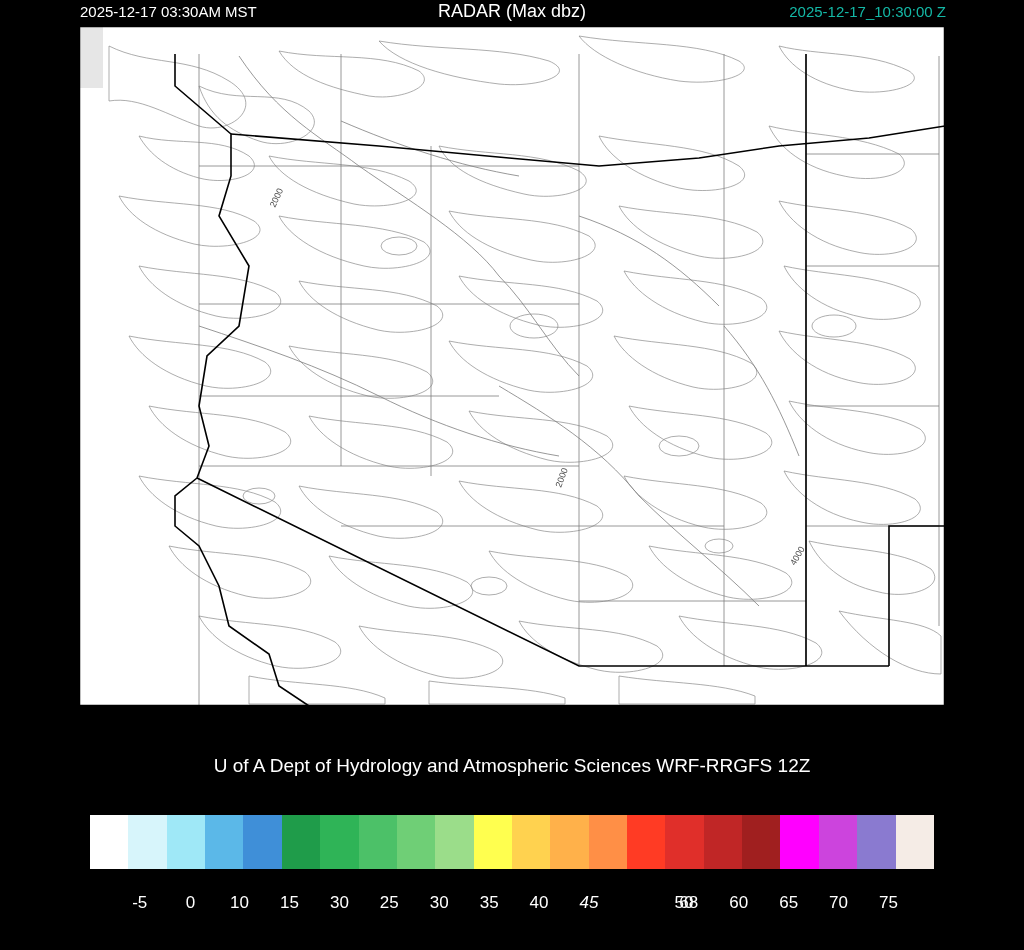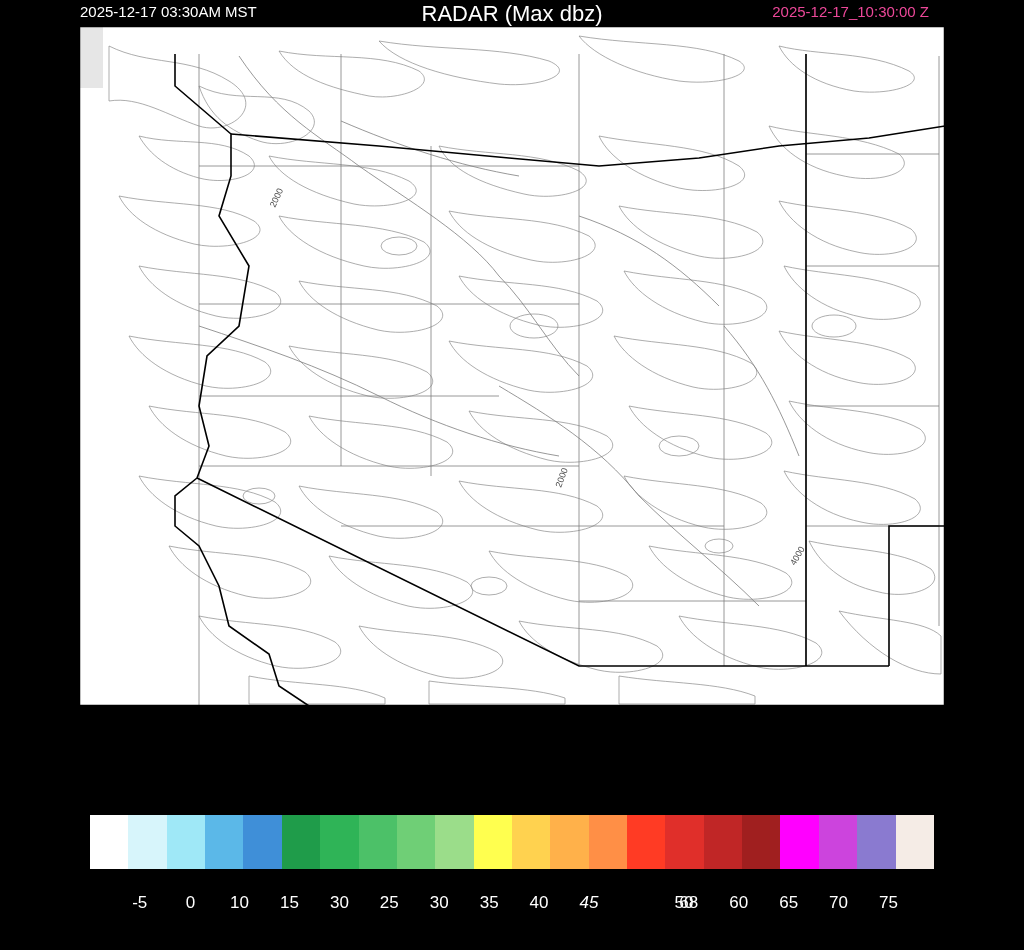--- a/index.html
+++ b/index.html
@@ -1,22 +1,22 @@
 <!DOCTYPE html>
 <html><head>
 <meta charset="utf-8">
 <style>
   html,body{margin:0;padding:0;background:#000;}
   body{width:1024px;height:950px;overflow:hidden;font-family:"Liberation Sans",sans-serif;color:#fff;}
   .wrap{position:relative;width:1024px;height:950px;}
 
   .hdr{position:absolute;top:0;left:0;width:1024px;height:42px;border-radius:6px;}
   .hdr-left{position:absolute;left:80px;top:3px;font-size:15px;color:#fff;}
-  .hdr-center{position:absolute;left:0;top:1px;width:1024px;text-align:center;font-size:22px;color:#fff;}
-  .hdr-right{position:absolute;right:95px;top:3px;font-size:15px;color:#ec4899;}
+  .hdr-center{position:absolute;left:0;top:1px;width:1024px;text-align:center;font-size:18px;color:#fff;}
+  .hdr-right{position:absolute;right:78px;top:3px;font-size:15px;color:#14b8a6;}
 
   .map{position:absolute;left:79px;top:26px;width:866px;height:680px;background:#ffffff;overflow:hidden;}
   .map svg{display:block;}
 
   .caption{position:absolute;left:0;top:755px;width:1024px;text-align:center;font-size:19px;color:#fff;}
 
   .cbar{position:absolute;left:89px;top:814px;width:846px;height:56px;display:flex;border:1px solid #000;box-sizing:border-box;}
   .cbar .sw{flex:1 1 0;height:100%;}
 
   .ticks{position:absolute;left:89px;top:893px;width:846px;height:24px;}
@@ -137,20 +137,21 @@
       <g fill="#4a4a4a" font-size="9" font-family="Liberation Sans, sans-serif">
         <text x="196" y="182" transform="rotate(-65 196 182)">2000</text>
         <text x="482" y="462" transform="rotate(-70 482 462)">2000</text>
         <text x="716" y="540" transform="rotate(-60 716 540)">4000</text>
       </g>
 
       <rect x="0.5" y="0.5" width="865" height="679" fill="none" stroke="#000000" stroke-width="1.5"></rect>
     </svg>
   </div>
 
+  <div class="caption">U of A Dept of Hydrology and Atmospheric Sciences WRF-RRGFS 12Z</div>
 
   <div class="cbar" id="colorbar">
       <div class="sw" style="background: rgb(255, 255, 255);"></div>
       <div class="sw" style="background: rgb(215, 245, 251);"></div>
       <div class="sw" style="background: rgb(159, 232, 247);"></div>
       <div class="sw" style="background: rgb(91, 184, 232);"></div>
       <div class="sw" style="background: rgb(63, 143, 216);"></div>
       <div class="sw" style="background: rgb(31, 156, 74);"></div>
       <div class="sw" style="background: rgb(47, 180, 87);"></div>
       <div class="sw" style="background: rgb(76, 193, 104);"></div>

